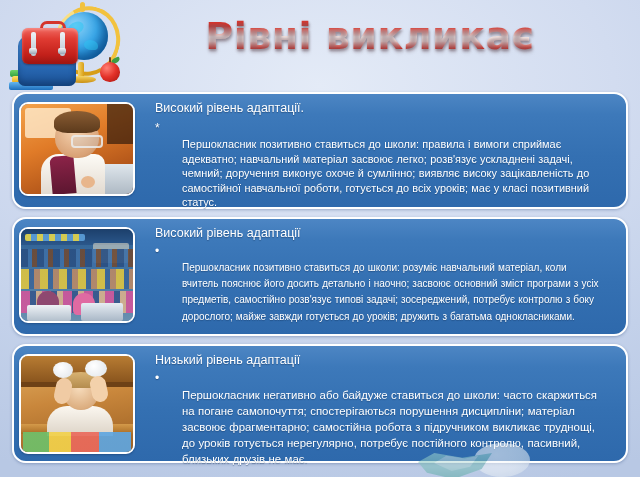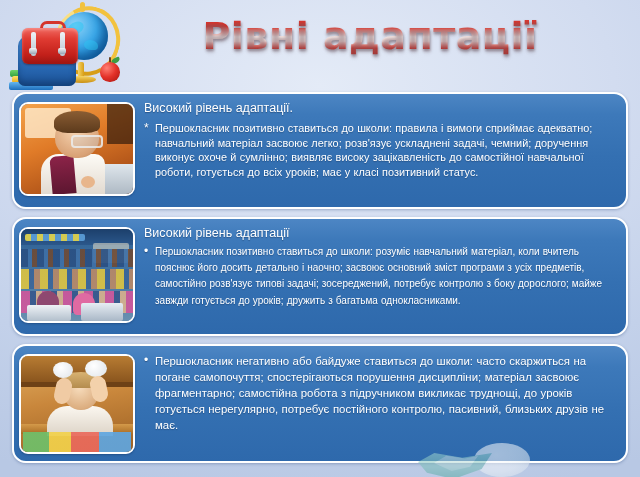--- a/index.html
+++ b/index.html
@@ -232,21 +232,21 @@
   .p3-head { left: 42px; top: 18px; width: 36px; height: 36px; border-radius: 50%; background: radial-gradient(circle at 45% 38%,#f7dcbc,#dcae80 70%,#b98457 100%); }
   .p3-hair { left: 41px; top: 16px; width: 38px; height: 16px; border-radius: 50% 50% 0 0; background: linear-gradient(180deg,#d8b272,#b48c4e); }
   .p3-hand1 { left: 34px; top: 22px; width: 16px; height: 26px; border-radius: 8px; background: #f0cba4; transform: rotate(12deg); }
   .p3-hand2 { left: 70px; top: 20px; width: 16px; height: 26px; border-radius: 8px; background: #f3d1ab; transform: rotate(-12deg); }
   .p3-body { left: 26px; top: 50px; width: 66px; height: 30px; border-radius: 20px 20px 0 0; background: linear-gradient(180deg,#fbf7f0,#dcd3c6); }
   .p3-book { left: 2px; bottom: 0; width: 108px; height: 20px; background: linear-gradient(90deg,#6fc06a 0 26px,#f2d14b 26px 48px,#ea6a5c 48px 76px,#5fa6e0 76px 108px); opacity:.92; }
   .p3-table { left: 0; top: 68px; width: 112px; height: 10px; background: linear-gradient(180deg,#d49a4a,#a96c25); }
 
   .content {
     flex: 1 1 auto;
-    padding-left: 9px;
+    padding-left: 20px;
     padding-top: 2px;
     min-width: 0;
   }
 
   .heading {
     color: #ffffff;
     font-size: 12.5px;
     line-height: 15px;
     margin: 0 0 3px 0;
     font-family: "Liberation Sans", sans-serif;
@@ -265,21 +265,21 @@
     width: 11px;
     text-align: left;
     text-shadow: 0 1px 1px rgba(20,50,90,.5);
   }
   #panel-1 .bullet { line-height: 15px; }
   .body-text {
     flex: 1 1 auto;
     color: #ffffff;
     font-size: 11.2px;
     line-height: 15.2px;
-    margin: 0;
+    margin: 16px;
     font-family: "Liberation Sans", sans-serif;
     text-shadow: 0 1px 1px rgba(20,50,90,.45);
     text-align: left;
     word-spacing: 0.3px;
   }
   #panel-1 .body-text { font-size: 10.9px; line-height: 14.6px; }
   #panel-2 .body-text { font-size: 10px; line-height: 16.2px; }
   #panel-3 .body-text { font-size: 11.4px; line-height: 16px; }
   #panel-1 .heading { margin-bottom: 5px; }
 
@@ -334,21 +334,21 @@
       <div class="cl case"></div>
       <div class="cl case-strap1"></div>
       <div class="cl case-strap2"></div>
       <div class="cl case-buckle1"></div>
       <div class="cl case-buckle2"></div>
       <div class="cl apple-stem"></div>
       <div class="cl apple-leaf"></div>
       <div class="cl apple"></div>
     </div>
 
-    <div id="title">Рівні адаптації</div>
+    <div id="title">Рівні викликає</div>
   </div>
 
   <div class="panel" id="panel-1">
     <div class="thumb">
       <div class="ph p1-bg"></div>
       <div class="ph p1-win"></div>
       <div class="ph p1-dark"></div>
       <div class="ph p1-desk"></div>
       <div class="ph p1-body"></div>
       <div class="ph p1-vest"></div>
@@ -398,20 +398,21 @@
       <div class="ph p3-body"></div>
       <div class="ph p3-head"></div>
       <div class="ph p3-hair"></div>
       <div class="ph p3-bow1"></div>
       <div class="ph p3-bow2"></div>
       <div class="ph p3-hand1"></div>
       <div class="ph p3-hand2"></div>
       <div class="ph p3-book"></div>
     </div>
     <div class="content">
+      <p class="heading">Низький рівень адаптації</p>
       <div class="body-row">
         <span class="bullet">•</span>
         <p class="body-text">Першокласник негативно або байдуже ставиться до школи: часто скаржиться на погане самопочуття; спостерігаються порушення дисципліни; матеріал засвоює фрагментарно; самостійна робота з підручником викликає труднощі, до уроків готується нерегулярно, потребує постійного контролю, пасивний, близьких друзів не має.</p>
       </div>
     </div>
   </div>
 
   <div id="deco-bottom">
     <div class="deco-disc"></div>
     <div class="deco-leaf"></div>

